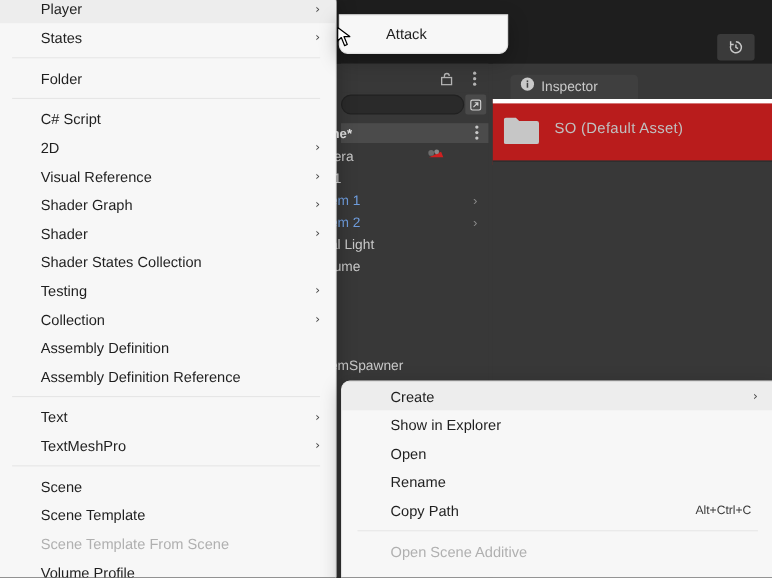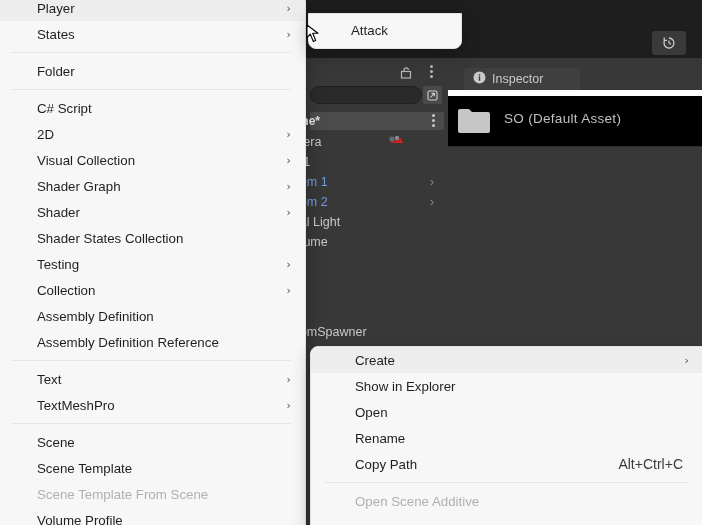--- a/index.html
+++ b/index.html
@@ -39,35 +39,35 @@
   .hrow .txt{margin-left:-24px;}
   .hrow.prefab .txt{color:#6f9ddd;}
   .hrow .chev{position:absolute;right:10px;color:#8a8a8a;font-size:12px;}
   .camicon{position:absolute;left:78px;top:2px;width:16px;height:14px;}
 
   
   .ipanel{position:absolute;left:448px;top:58px;right:0;bottom:0;background:#383838;}
   .itab{position:absolute;left:16px;top:10px;width:116px;height:22px;background:#3f3f3f;
         border-radius:4px 4px 0 0;display:flex;align-items:center;gap:6px;padding-left:9px;box-sizing:border-box;}
   .itab .tname{color:#c9c9c9;font-size:12.5px;}
-  .ibody{position:absolute;left:0;top:32px;right:0;height:56px;background:#000000;border-top:6px solid #ffffff;}
+  .ibody{position:absolute;left:0;top:32px;right:0;height:56px;background:#b91c1c;border-top:4px solid #ffffff;}
   .folder-big{position:absolute;left:10px;top:12px;width:32px;height:26px;}
   .asset-name{position:absolute;left:56px;top:15px;color:#c0c0c0;font-size:13.5px;letter-spacing:.3px;}
   .ipanel-rest{position:absolute;left:0;top:88px;right:0;bottom:0;background:#383838;border-top:1px solid #2c2c2c;}
 
   
   .menu{position:absolute;background:#f7f7f7;border:1px solid #e2e2e2;
         box-shadow:0 6px 18px rgba(0,0,0,.28);}
   .mi{position:relative;display:flex;align-items:center;height:26px;
       color:#1f1f1f;font-size:13.3px;padding-left:40px;box-sizing:border-box;white-space:nowrap;}
   .mi.sel{background:#ededed;}
   .mi.dim{color:#b0b0b0;}
   .mi .arrow{position:absolute;right:14px;top:50%;transform:translateY(-50%);
              font-size:11px;color:#4a4a4a;font-family:"DejaVu Sans",sans-serif;}
-  .mi .sc{position:absolute;right:20px;color:#3a3a3a;font-size:14px;}
+  .mi .sc{position:absolute;right:20px;color:#3a3a3a;font-size:11px;}
   .sep{height:1px;background:#e6e6e6;margin:5px 14px;}
 
   
   #menu-main{left:-4px;top:-6px;width:308px;height:536px;border-radius:0 8px 8px 0;overflow:hidden;}
   
   #parent-stub{position:absolute;left:-10px;top:-14px;width:78px;height:22px;
                background:#f2f2f2;border:1px solid #e2e2e2;border-radius:0 0 8px 8px;}
   
   #menu-sub{left:308px;top:13px;width:152px;height:34px;border-radius:0 0 8px 8px;}
   #menu-sub .mi{height:32px;padding-left:42px;}
@@ -200,21 +200,21 @@
       </div>
       <div class="sep"></div>
       <div class="mi">
         <span>C# Script</span>
       </div>
       <div class="mi">
         <span>2D</span>
         <span class="arrow">›</span>
       </div>
       <div class="mi">
-        <span>Visual Collection</span>
+        <span>Visual Reference</span>
         <span class="arrow">›</span>
       </div>
       <div class="mi">
         <span>Shader Graph</span>
         <span class="arrow">›</span>
       </div>
       <div class="mi">
         <span>Shader</span>
         <span class="arrow">›</span>
       </div>

